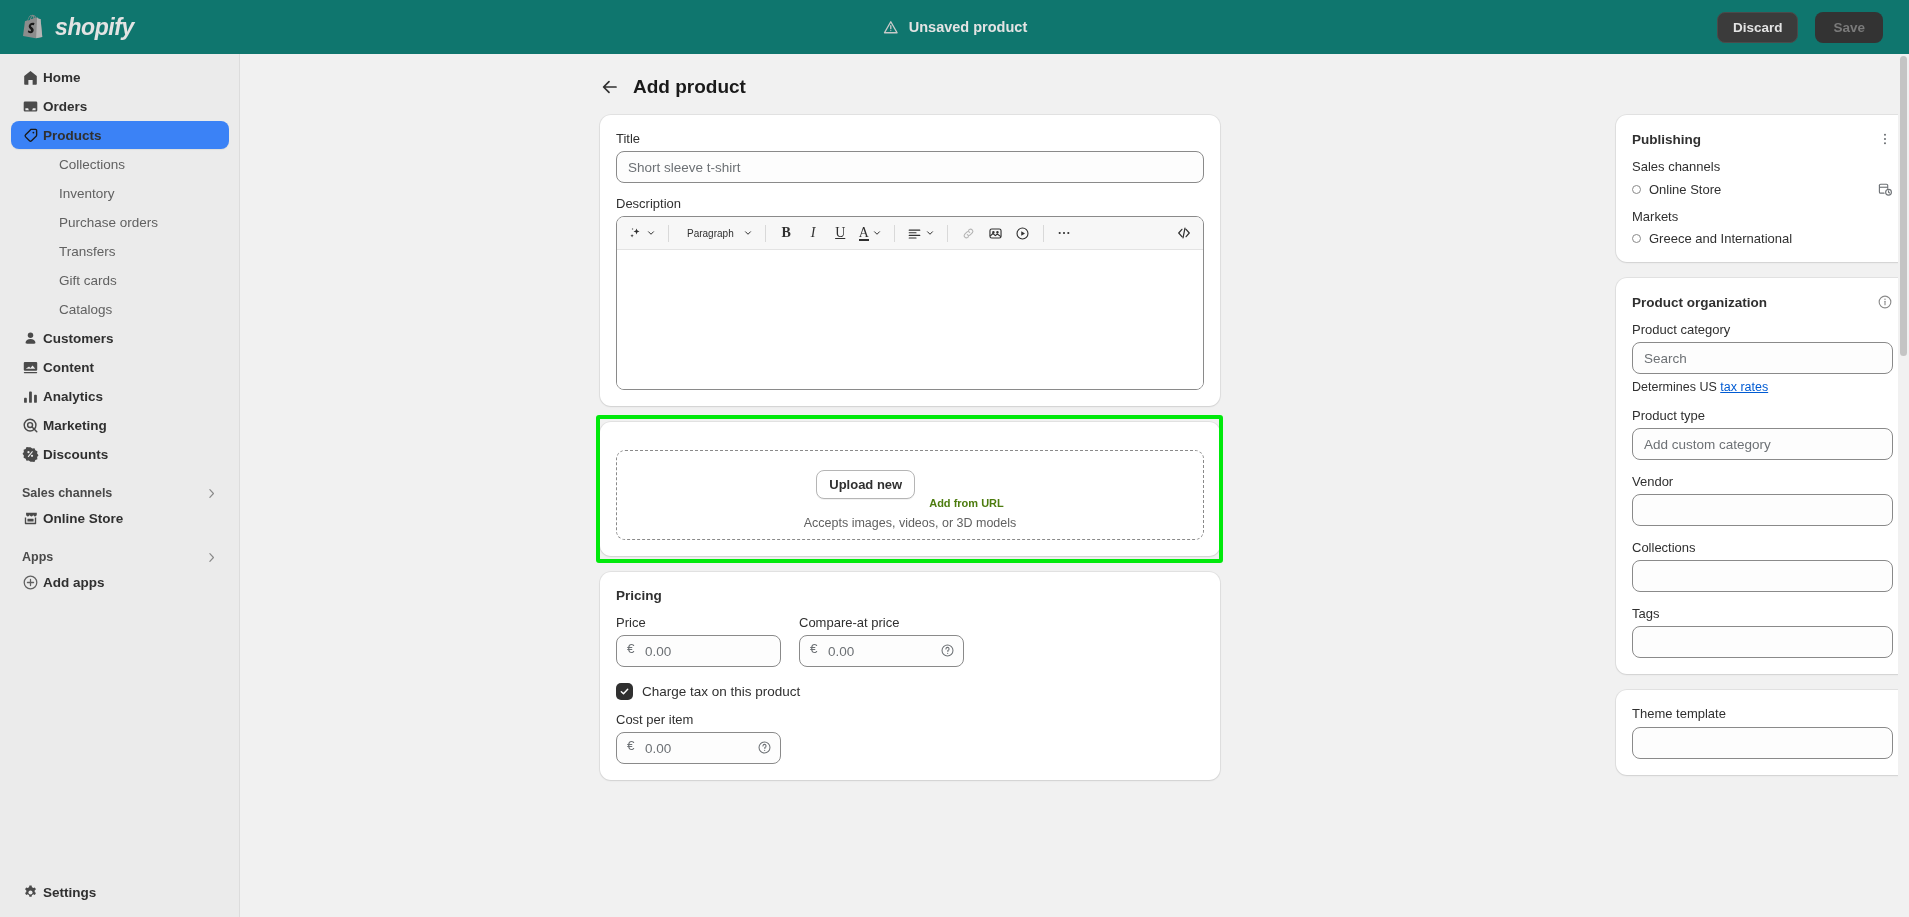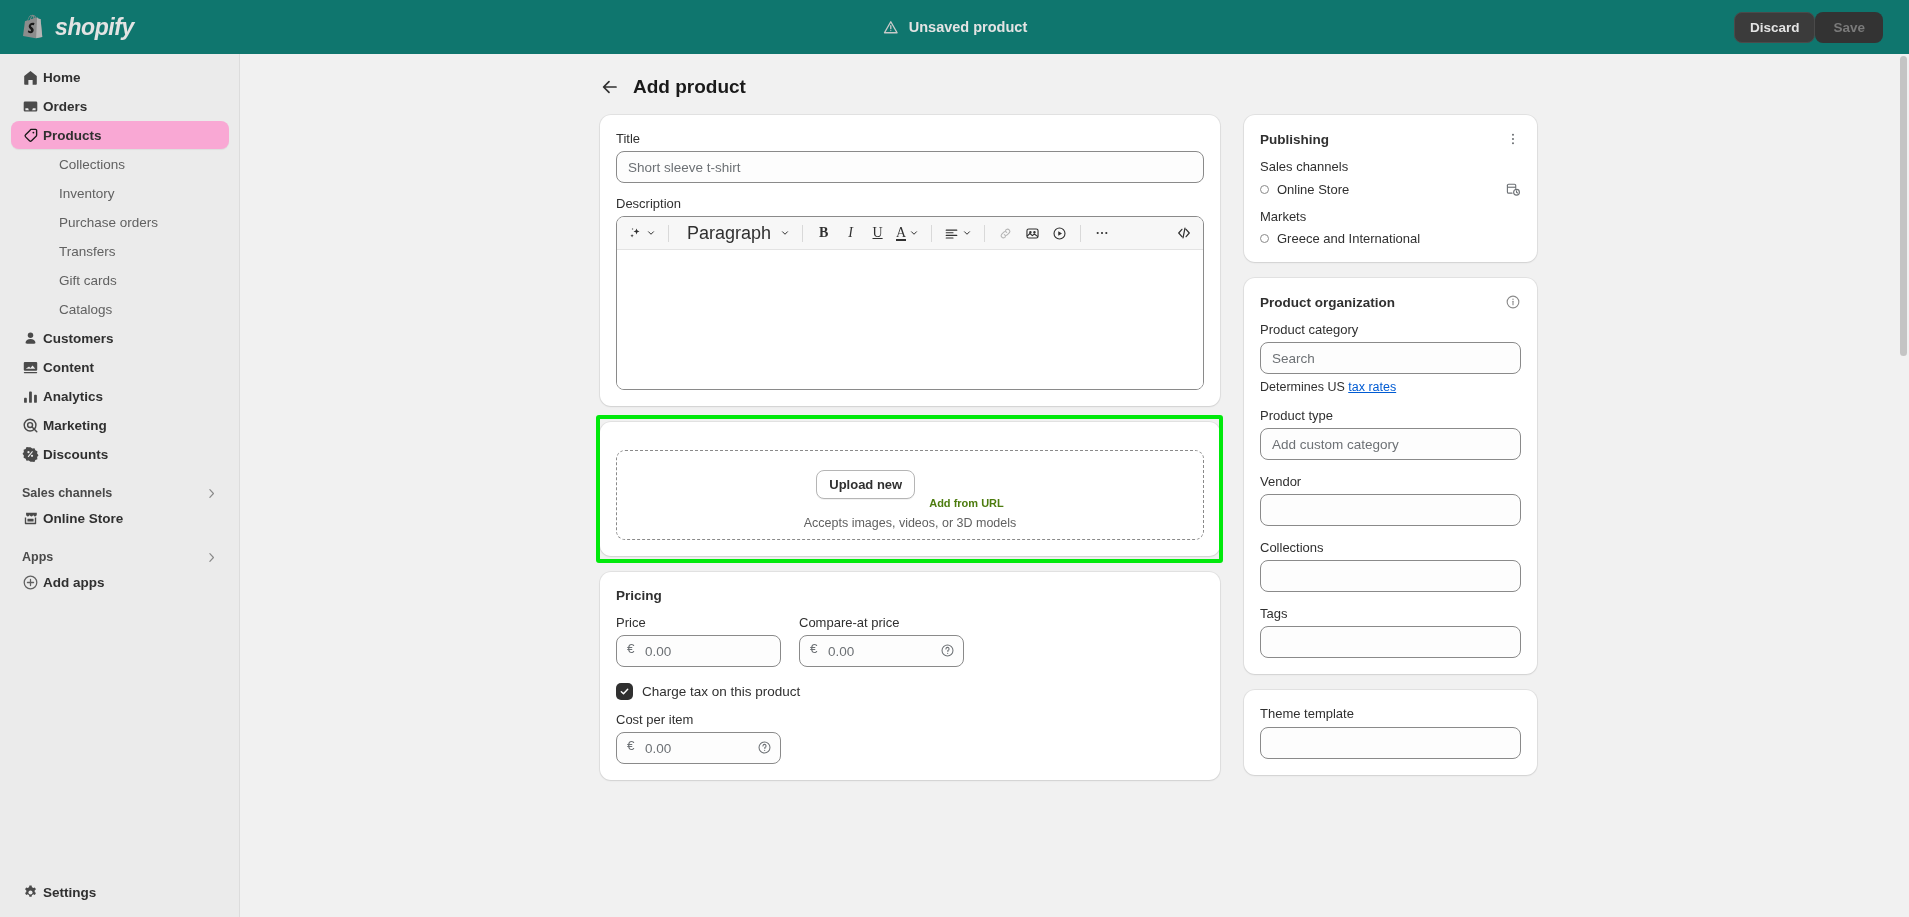--- a/index.html
+++ b/index.html
@@ -16,21 +16,21 @@
     background: #0f766e; display: flex; align-items: center;
   }
   .logo-wrap { display: flex; align-items: center; gap: 9px; padding-left: 22px; width: 240px; }
   .logo-mark { width: 24px; height: 26px; display: block; }
   .logo-text { color: #e3e3e3; font-size: 23px; font-style: italic; font-weight: 700; letter-spacing: -0.4px; }
   .unsaved-wrap {
     position: absolute; left: 50%; transform: translateX(-50%);
     display: flex; align-items: center; gap: 10px;
   }
   .unsaved-text { color: #e3e3e3; font-size: 14.5px; font-weight: 600; }
-  .topbar-actions { position: absolute; right: 26px; display: flex; gap: 0; align-items: center; }
+  .topbar-actions { position: absolute; right: 26px; display: flex; gap: 17px; align-items: center; }
   .btn-discard {
     background: #3b3b3b; color: #e3e3e3; border: 1px solid #4a4a4a;
     border-radius: 8px; padding: 7px 15px; font-size: 13.5px; font-weight: 600;
     font-family: inherit; cursor: pointer;
   }
   .btn-save {
     background: #333333; color: #7a7a7a; border: none;
     border-radius: 8px; padding: 8px 18px; font-size: 13.5px; font-weight: 600;
     font-family: inherit; cursor: default;
   }
@@ -40,21 +40,21 @@
     position: absolute; top: 54px; left: 0; width: 240px; height: 863px;
     background: #ebebeb; padding-top: 8px;
   }
   .nav-item {
     display: flex; align-items: center; gap: 4px;
     height: 28px; margin: 1px 11px; padding: 0 10px;
     border-radius: 8px; cursor: pointer;
   }
   .nav-item .ic { width: 18px; height: 18px; display:flex; align-items:center; justify-content:center; flex: 0 0 18px; }
   .nav-item .lbl { font-size: 13.5px; color: #303030; font-weight: 600; white-space: nowrap; }
-  .nav-item.active { background: #f9a8d4; box-shadow: 0 1px 1px rgba(0,0,0,.06); }
+  .nav-item.active { background: #3b82f6; box-shadow: 0 1px 1px rgba(0,0,0,.06); }
   .nav-sub {
     display: flex; align-items: center; height: 28px;
     margin: 1px 11px; padding-left: 48px; border-radius: 8px; cursor: pointer;
   }
   .nav-sub .lbl { font-size: 13.5px; color: #616161; font-weight: 500; }
   .nav-section {
     display: flex; align-items: center; justify-content: space-between;
     margin: 18px 22px 4px 22px;
   }
   .nav-section .lbl { font-size: 12.5px; color: #4a4a4a; font-weight: 700; }
@@ -67,21 +67,21 @@
     position: absolute; top: 54px; left: 240px; width: 1669px; height: 863px;
     overflow: hidden;
   }
   .page-head {
     display: flex; align-items: center; gap: 13px;
     margin: 22px 0 0 360px;
   }
   .back-arrow { width: 20px; height: 20px; cursor: pointer; color:#4a4a4a; }
   .page-title { font-size: 19px; font-weight: 700; color: #1a1a1a; }
 
-  .columns { display: flex; gap: 24px; margin: 17px 0 0 360px; }
+  .columns { display: flex; gap: 37px; margin: 17px 0 0 360px; justify-content: space-between; }
   .col-main { width: 620px; }
   .col-side { width: 293px; }
 
   .card {
     background: #ffffff; border-radius: 11px;
     box-shadow: 0 0 0 1px rgba(0,0,0,.06), 0 1px 2px rgba(0,0,0,.08);
     padding: 16px;
     margin-bottom: 16px;
   }
   .card-title { font-size: 13.5px; font-weight: 700; color: #303030; }
@@ -99,21 +99,21 @@
     display: flex; align-items: center; height: 33px;
     background: #f7f7f7; border-bottom: 1px solid #e3e3e3; padding: 0 7px; gap: 2px;
   }
   .tb-btn {
     display: flex; align-items: center; justify-content: center; gap:3px;
     height: 25px; min-width: 25px; padding: 0 4px; border-radius: 5px;
     cursor: pointer; color: #303030;
   }
   .tb-btn.disabled { color: #b5b5b5; cursor: default; }
   .tb-sep { width: 1px; height: 17px; background: #d9d9d9; margin: 0 6px; }
-  .tb-para { font-size: 18px; color: #303030; padding: 0 6px; }
+  .tb-para { font-size: 10px; color: #303030; padding: 0 6px; }
   .editor-area { height: 139px; background: #fff; }
 
   
   .dropzone {
     border: 1px dashed #8a8a8a; border-radius: 9px; height: 90px;
     margin-top: 12px; display: flex; flex-direction: column;
     align-items: center; justify-content: center; gap: 7px;
     background: #fff;
   }
   .dz-row { display: flex; align-items: center; gap: 14px; }

